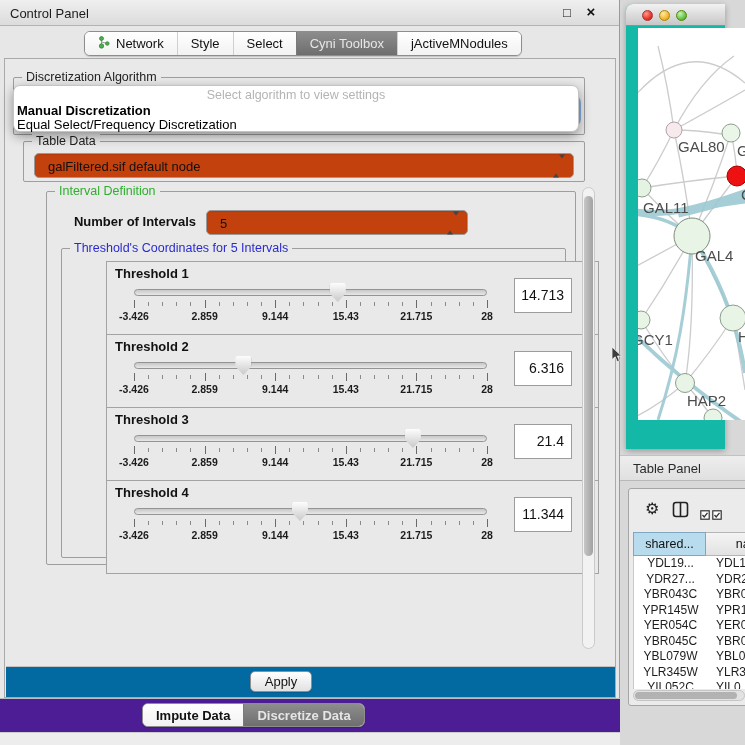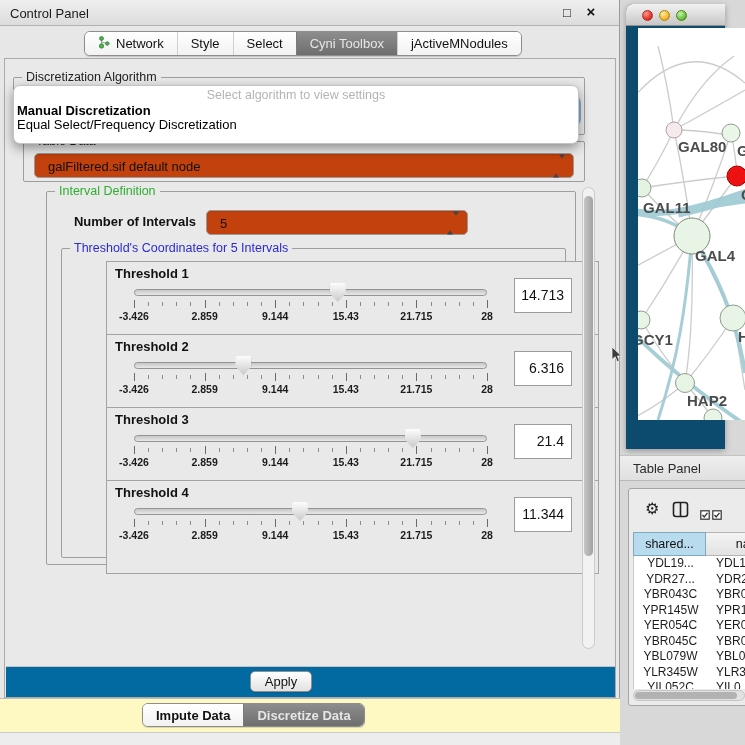--- a/index.html
+++ b/index.html
@@ -31,21 +31,21 @@
 
   
   .combo { position:absolute; background:#c2410c; border:1px solid #9a9a9a; border-radius:5px; font-size:13px; color:#111; box-shadow:inset 0 1px 1px rgba(0,0,0,.08); }
   .combo .val { position:absolute; left:13px; top:50%; transform:translateY(-50%); white-space:nowrap; }
   .stepper { position:absolute; right:8px; top:50%; transform:translateY(-50%); }
   .stepper .up { width:0; height:0; border-left:3.5px solid transparent; border-right:3.5px solid transparent; border-bottom:4.5px solid #444; margin-bottom:2.5px; }
   .stepper .down { width:0; height:0; border-left:3.5px solid transparent; border-right:3.5px solid transparent; border-top:4.5px solid #444; }
   .combo.focused { border-color:#87aed4; box-shadow:0 0 0 3px rgba(100,155,215,.75); }
 
   
-  .algo-popup { position:absolute; left:8px; top:26px; width:566px; height:59px; background:#ffffff; border:1px solid #c4c4c4; border-radius:7px; box-shadow:0 4px 12px rgba(0,0,0,.40); z-index:30; }
+  .algo-popup { position:absolute; left:8px; top:26px; width:566px; height:47px; background:#ffffff; border:1px solid #c4c4c4; border-radius:7px; box-shadow:0 4px 12px rgba(0,0,0,.40); z-index:30; }
   .algo-hint { position:absolute; left:0; top:2px; width:100%; text-align:center; font-size:12.5px; color:#b4b4b4; }
   .algo-opt1 { position:absolute; left:3px; top:17px; font-size:13px; font-weight:bold; color:#000; }
   .algo-opt2 { position:absolute; left:3px; top:31px; font-size:13px; color:#000; }
 
   
   .th-panel { position:absolute; left:59px; width:493px; height:94px; border:1px solid #a3a3a3; background:#e9e9e9; }
   .th-label { position:absolute; left:8px; top:4px; font-size:13px; font-weight:bold; color:#111; }
   .track-wrap { position:absolute; left:27px; top:0; width:353px; height:74px; }
   .track { position:absolute; left:0; top:27px; width:353px; height:7px; border:1px solid #949494; border-radius:4px; background:linear-gradient(#c7c7c7,#e8e8e8); }
   .thumb { position:absolute; top:21px; width:16px; height:19px; background:linear-gradient(#fdfdfd,#c9c9c9); clip-path:polygon(8% 0%, 92% 0%, 100% 12%, 100% 55%, 50% 100%, 0% 55%, 0% 12%); filter:drop-shadow(0 0 1px #7d7d7d); }
@@ -62,28 +62,28 @@
   .mini-vthumb { position:absolute; left:1px; top:1px; width:8px; height:27px; background:#bdbdbd; border-radius:5px; }
 
   .apply-row { position:absolute; left:1px; top:607px; width:609px; height:31px; background:#0369a1; border-top:1px solid #c2c2c2; }
   .apply-btn { position:absolute; left:244px; top:4px; width:62px; height:21px; border:1px solid #8f8f8f; border-radius:5px; background:linear-gradient(#ffffff,#e2e2e2); font-size:13px; color:#111; text-align:center; line-height:19px; box-shadow:0 1px 1px rgba(0,0,0,.12); }
 
   
   .vscroll { position:absolute; left:577px; top:128px; width:13px; height:462px; background:#f2f2f2; border:1px solid #cacaca; border-radius:7px; }
   .vthumb { position:absolute; left:1px; top:8px; width:9px; height:360px; background:linear-gradient(90deg,#c6c6c6,#a2a2a2); border-radius:6px; }
 
   
-  .bottom-strip { position:absolute; left:0; top:698px; width:620px; height:34px; background:#fef9c3; border-top:1px solid #bdbdbd; }
+  .bottom-strip { position:absolute; left:0; top:698px; width:620px; height:34px; background:#4c1d95; border-top:1px solid #bdbdbd; }
   .bottom-strip2 { position:absolute; left:0; top:732px; width:620px; height:13px; background:#ededed; border-top:1px solid #cccccc; }
   .tabstrip.bottom { left:142px; top:4px; height:24px; position:absolute; }
   .tabstrip.bottom .tab { font-weight:bold; font-size:13px; }
 
   
   .right-side { position:absolute; left:621px; top:0; width:124px; height:745px; background:#d8d8d8; }
-  .net-window { position:absolute; left:5px; top:4px; width:99px; height:445px; background:#0c4a6e; border-radius:7px 0 0 0; box-shadow:0 2px 6px rgba(0,0,0,.3);font-weight:bold; }
+  .net-window { position:absolute; left:5px; top:4px; width:99px; height:445px; background:#14b8a6; border-radius:7px 0 0 0; box-shadow:0 2px 6px rgba(0,0,0,.3); }
   .net-titlebar { position:absolute; left:0; top:0; width:100%; height:22px; background:linear-gradient(#f2f2f2,#c7c7c7); border-radius:7px 0 0 0; border-bottom:1px solid #8f8f8f; }
   .light { position:absolute; top:5.5px; width:11px; height:11px; border-radius:50%; }
   .light.red { left:16px; background:radial-gradient(circle at 35% 30%, #ff9a92, #e6352b 60%, #b01c14); border:0.5px solid #a33; }
   .light.yellow { left:33px; background:radial-gradient(circle at 35% 30%, #ffe9a8, #f5b731 60%, #c78c17); border:0.5px solid #a80; }
   .light.green { left:50px; background:radial-gradient(circle at 35% 30%, #c9f4b4, #67c44c 60%, #3d8f28); border:0.5px solid #580; }
   .net-canvas { position:absolute; left:12px; top:24px; width:107px; height:392px; background:#ffffff; overflow:hidden; }
   .net-svg text { font-family:"Liberation Sans","DejaVu Sans",sans-serif; font-size:15px; fill:#4c4c4c; }
 
   .table-panel-bar { position:absolute; left:-1px; top:455px; width:126px; height:26px; background:linear-gradient(#eeeeee,#e0e0e0); border-top:1px solid #c2c2c2; border-bottom:1px solid #b9b9b9; }
   .table-panel-title { position:absolute; left:13px; top:5px; font-size:13px; color:#2a2a2a; }

